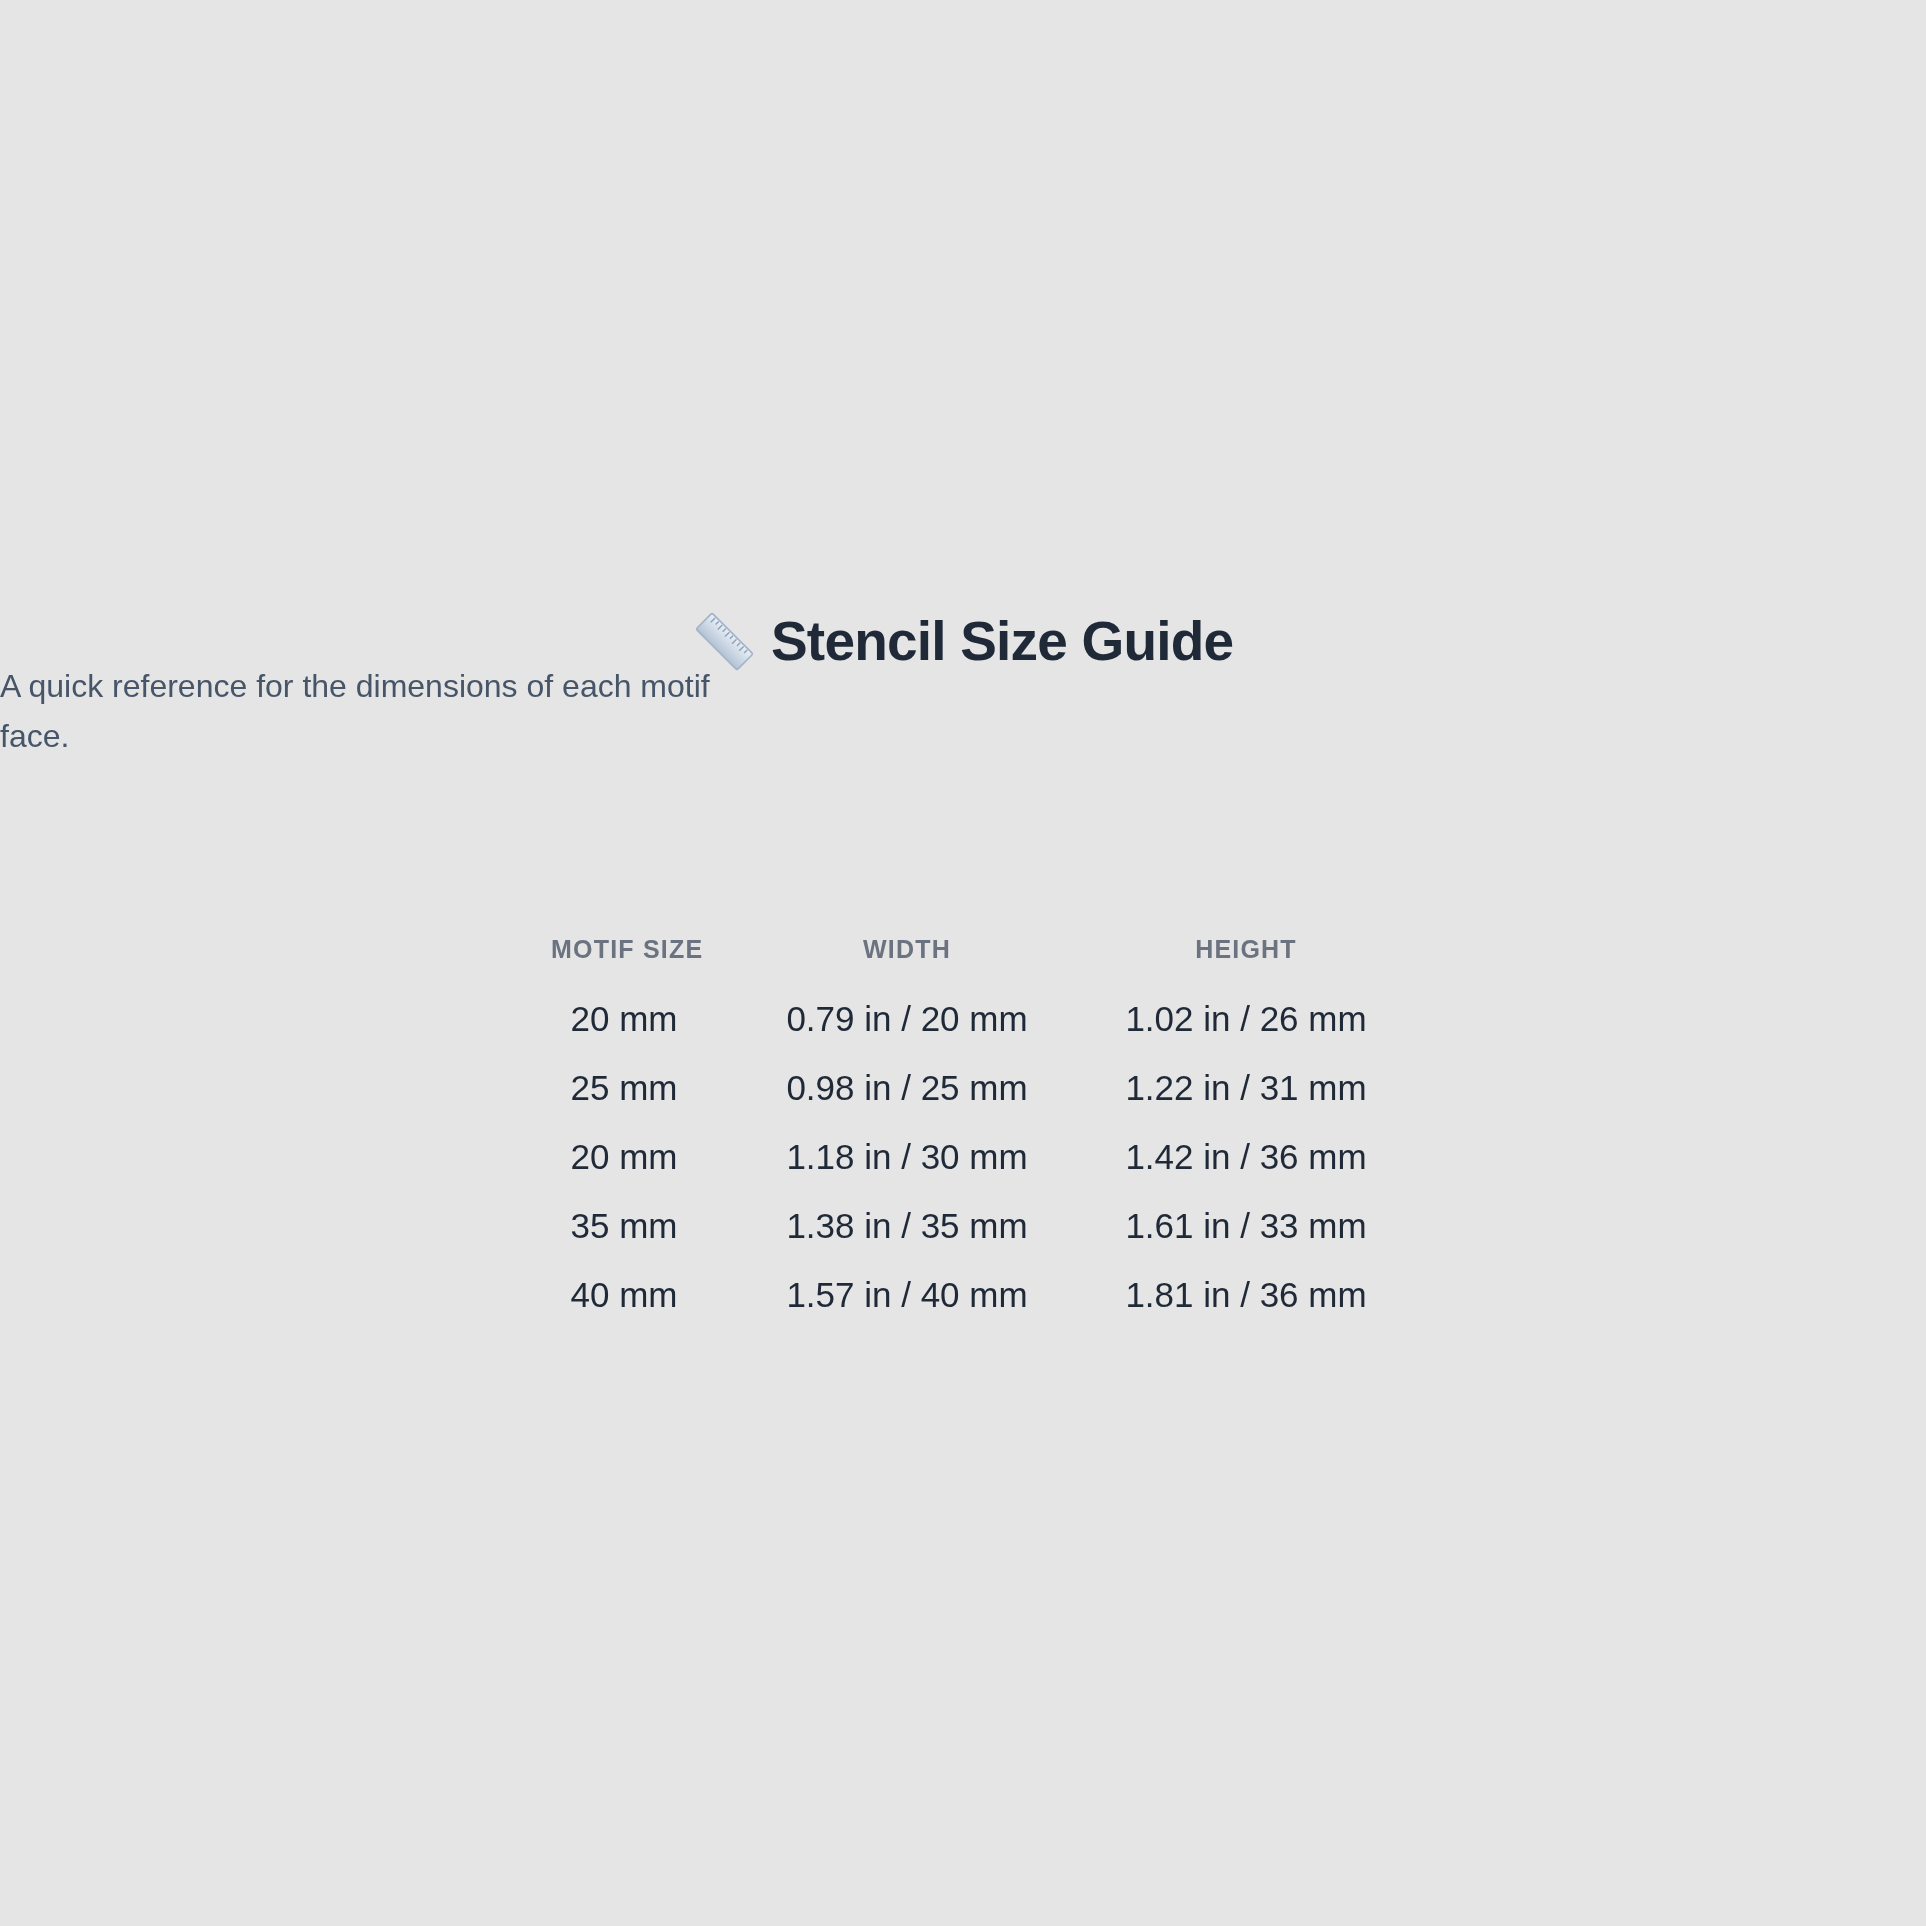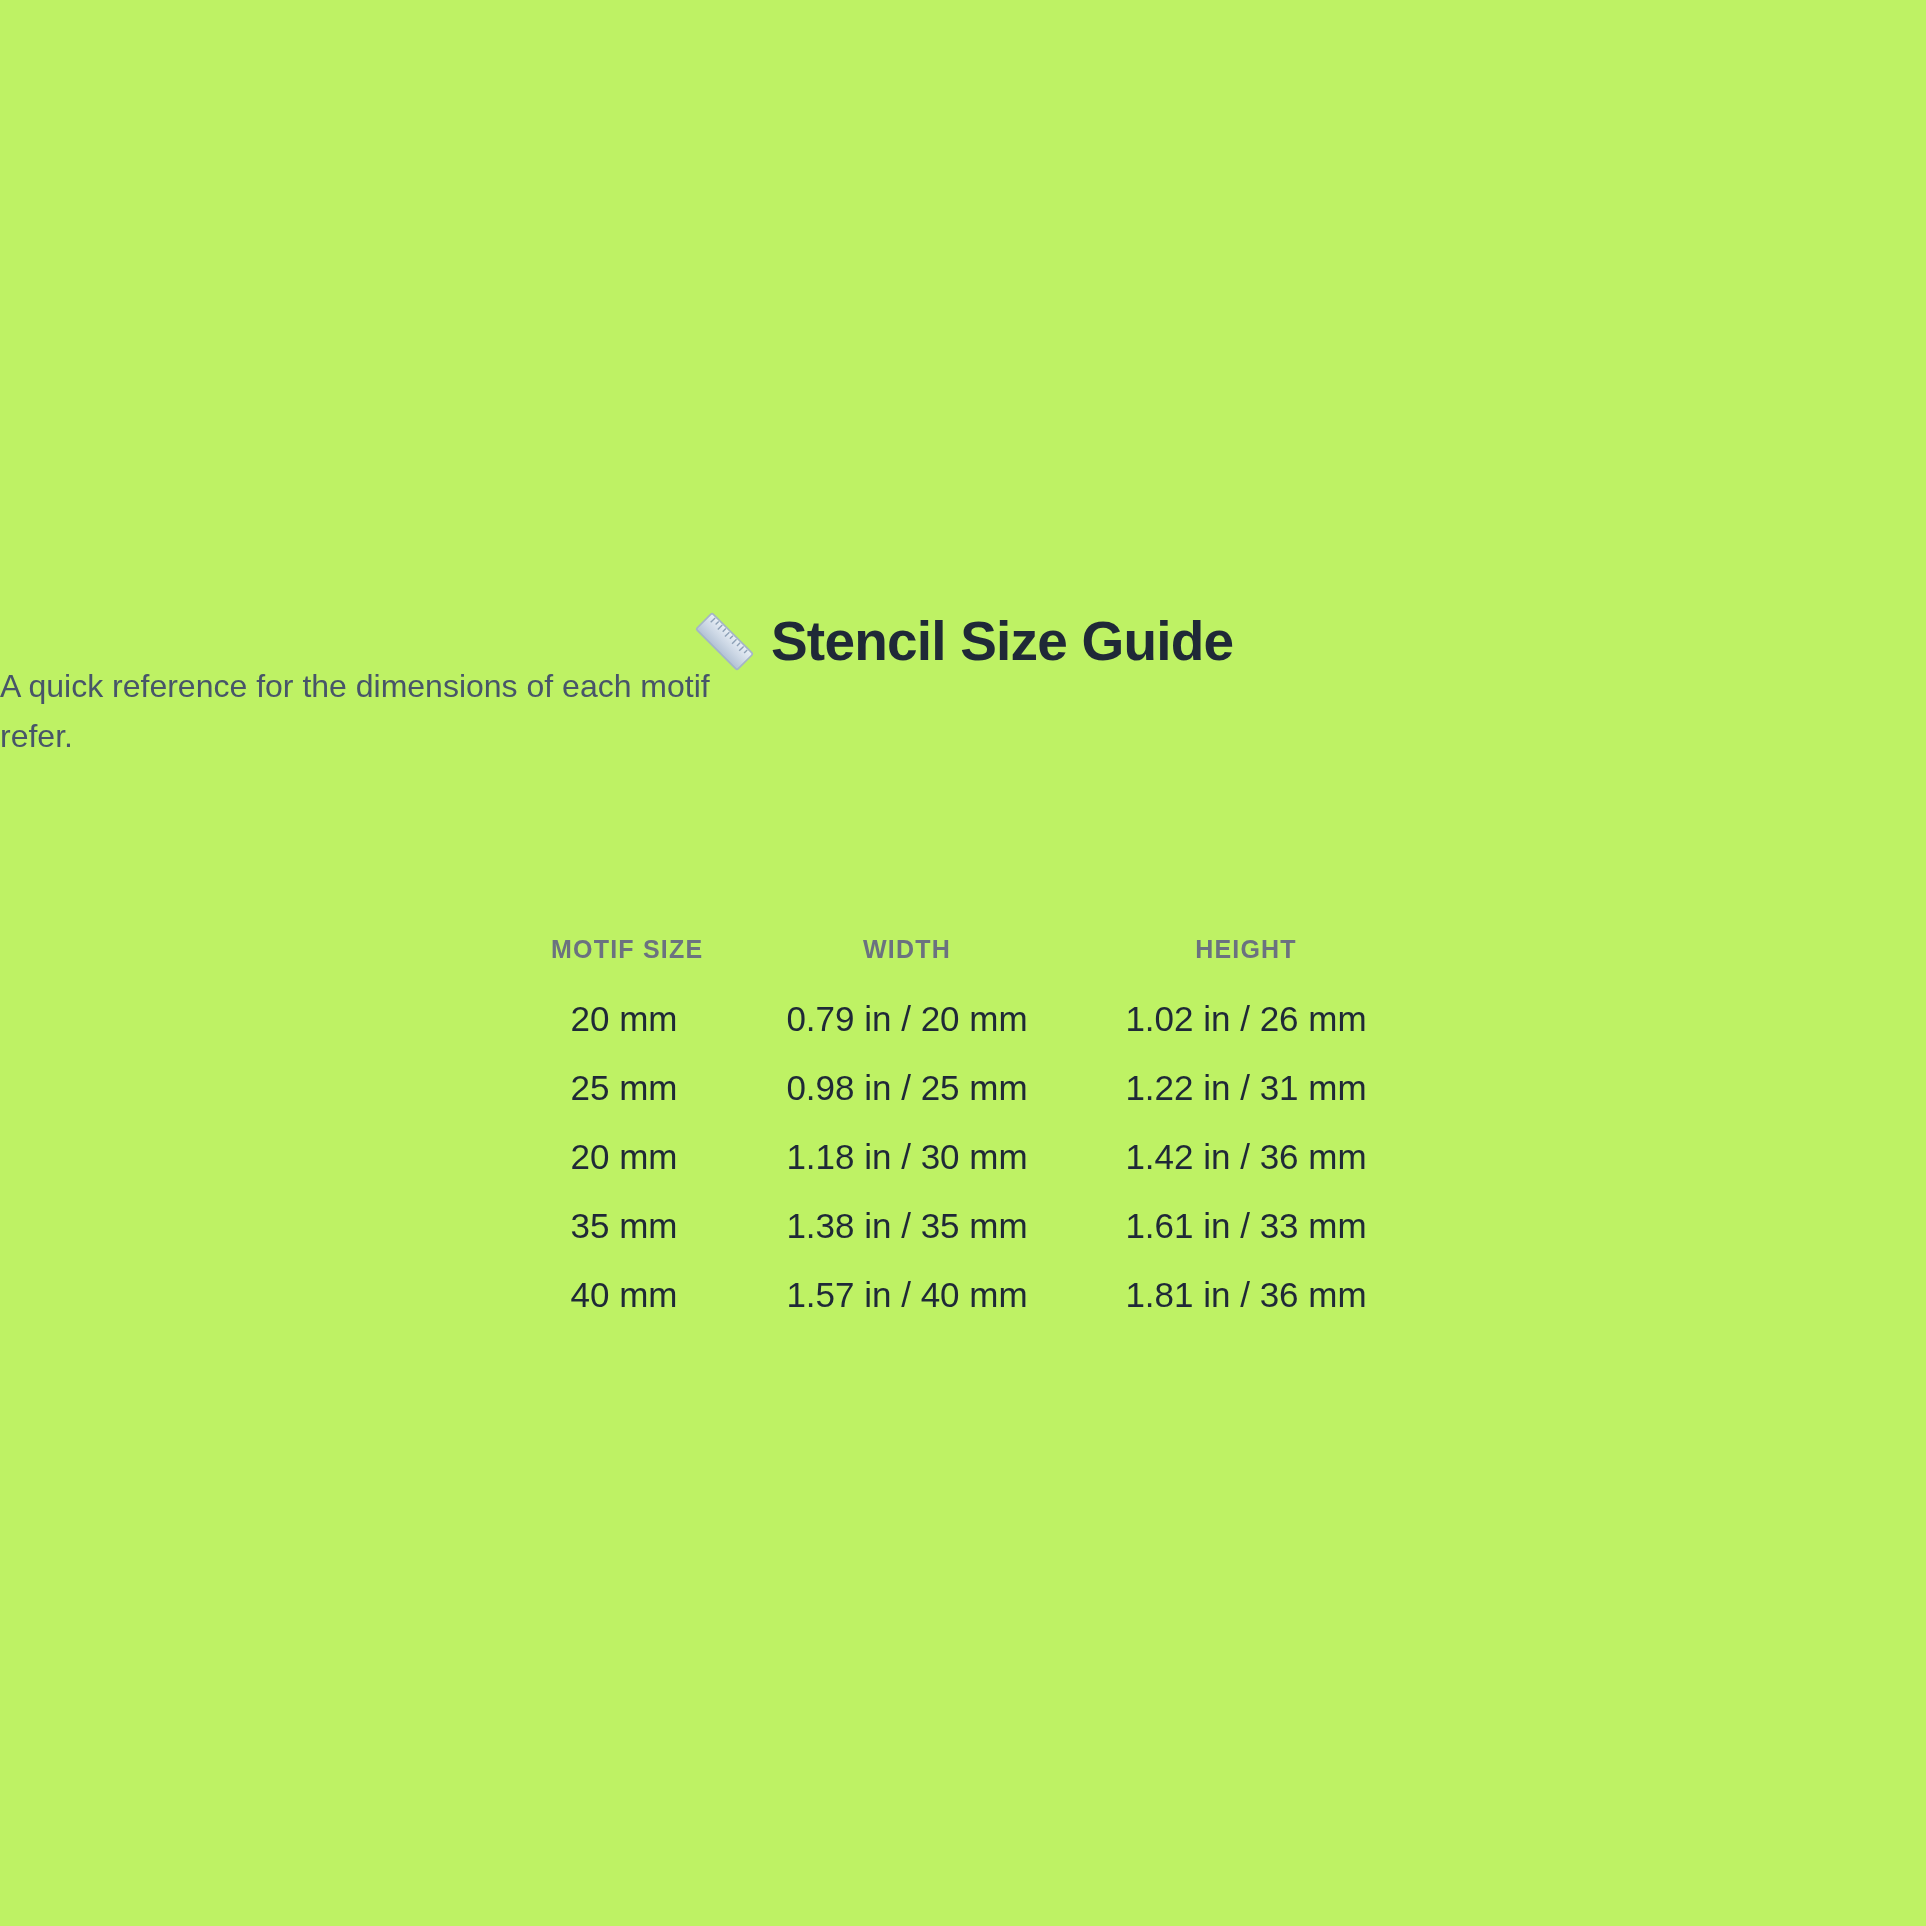--- a/index.html
+++ b/index.html
@@ -4,21 +4,21 @@
 <style>
   html, body {
     margin: 0;
     padding: 0;
     background: #ffffff;
   }
   .canvas {
     position: relative;
     width: 1926px;
     height: 1926px;
-    background: #bef264;
+    background: #e5e5e5;
     overflow: hidden;
     font-family: "Liberation Sans", "DejaVu Sans", sans-serif;
   }
 
   
   .title-row {
     position: absolute;
     top: 572px;
     left: 0;
     width: 100%;
@@ -115,21 +115,21 @@
           <line x1="77" y1="34" x2="77" y2="44"></line>
           <line x1="85" y1="34" x2="85" y2="41"></line>
         </g>
       </g>
     </svg>
     <h1 class="page-title">Stencil Size Guide</h1>
   </div>
 
   <div class="subtitle">
     <div>A quick reference for the dimensions of each motif</div>
-    <div>refer.</div>
+    <div>face.</div>
   </div>
 
   <div class="size-table">
     <div class="hrow">
       <div class="col-header">MOTIF SIZE</div>
       <div class="col-header">WIDTH</div>
       <div class="col-header">HEIGHT</div>
     </div>
 
     <div class="trow">

